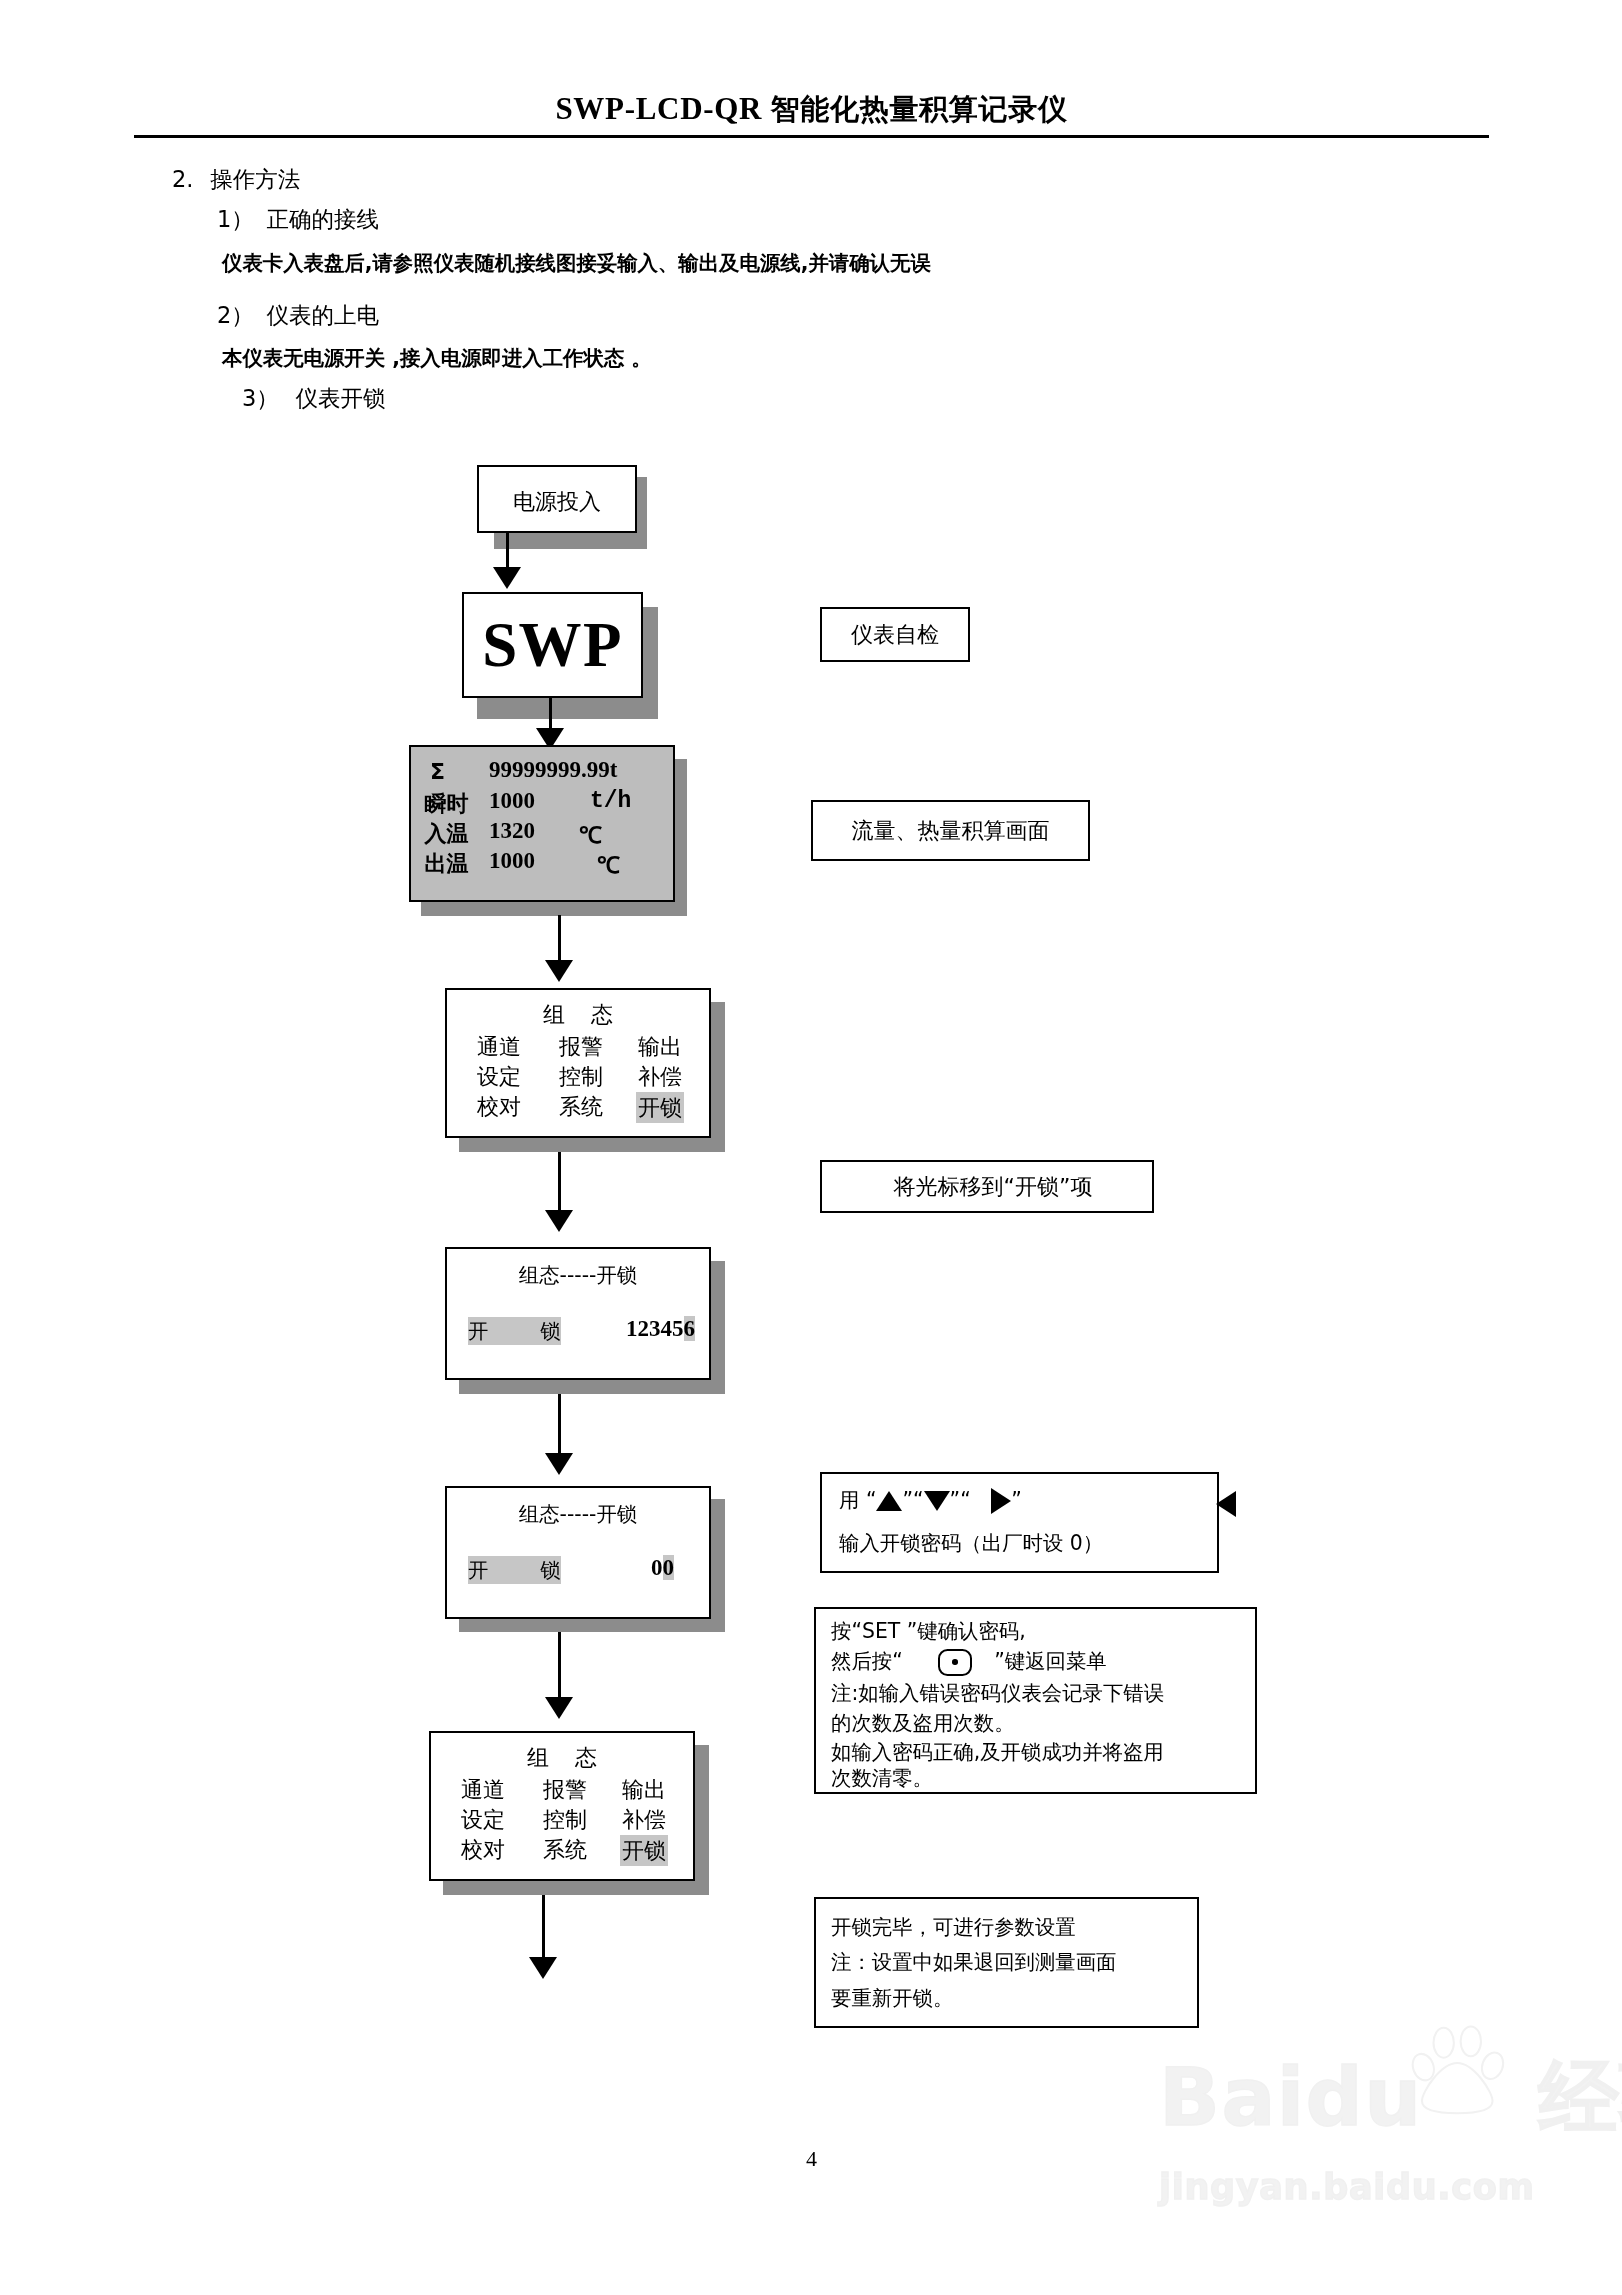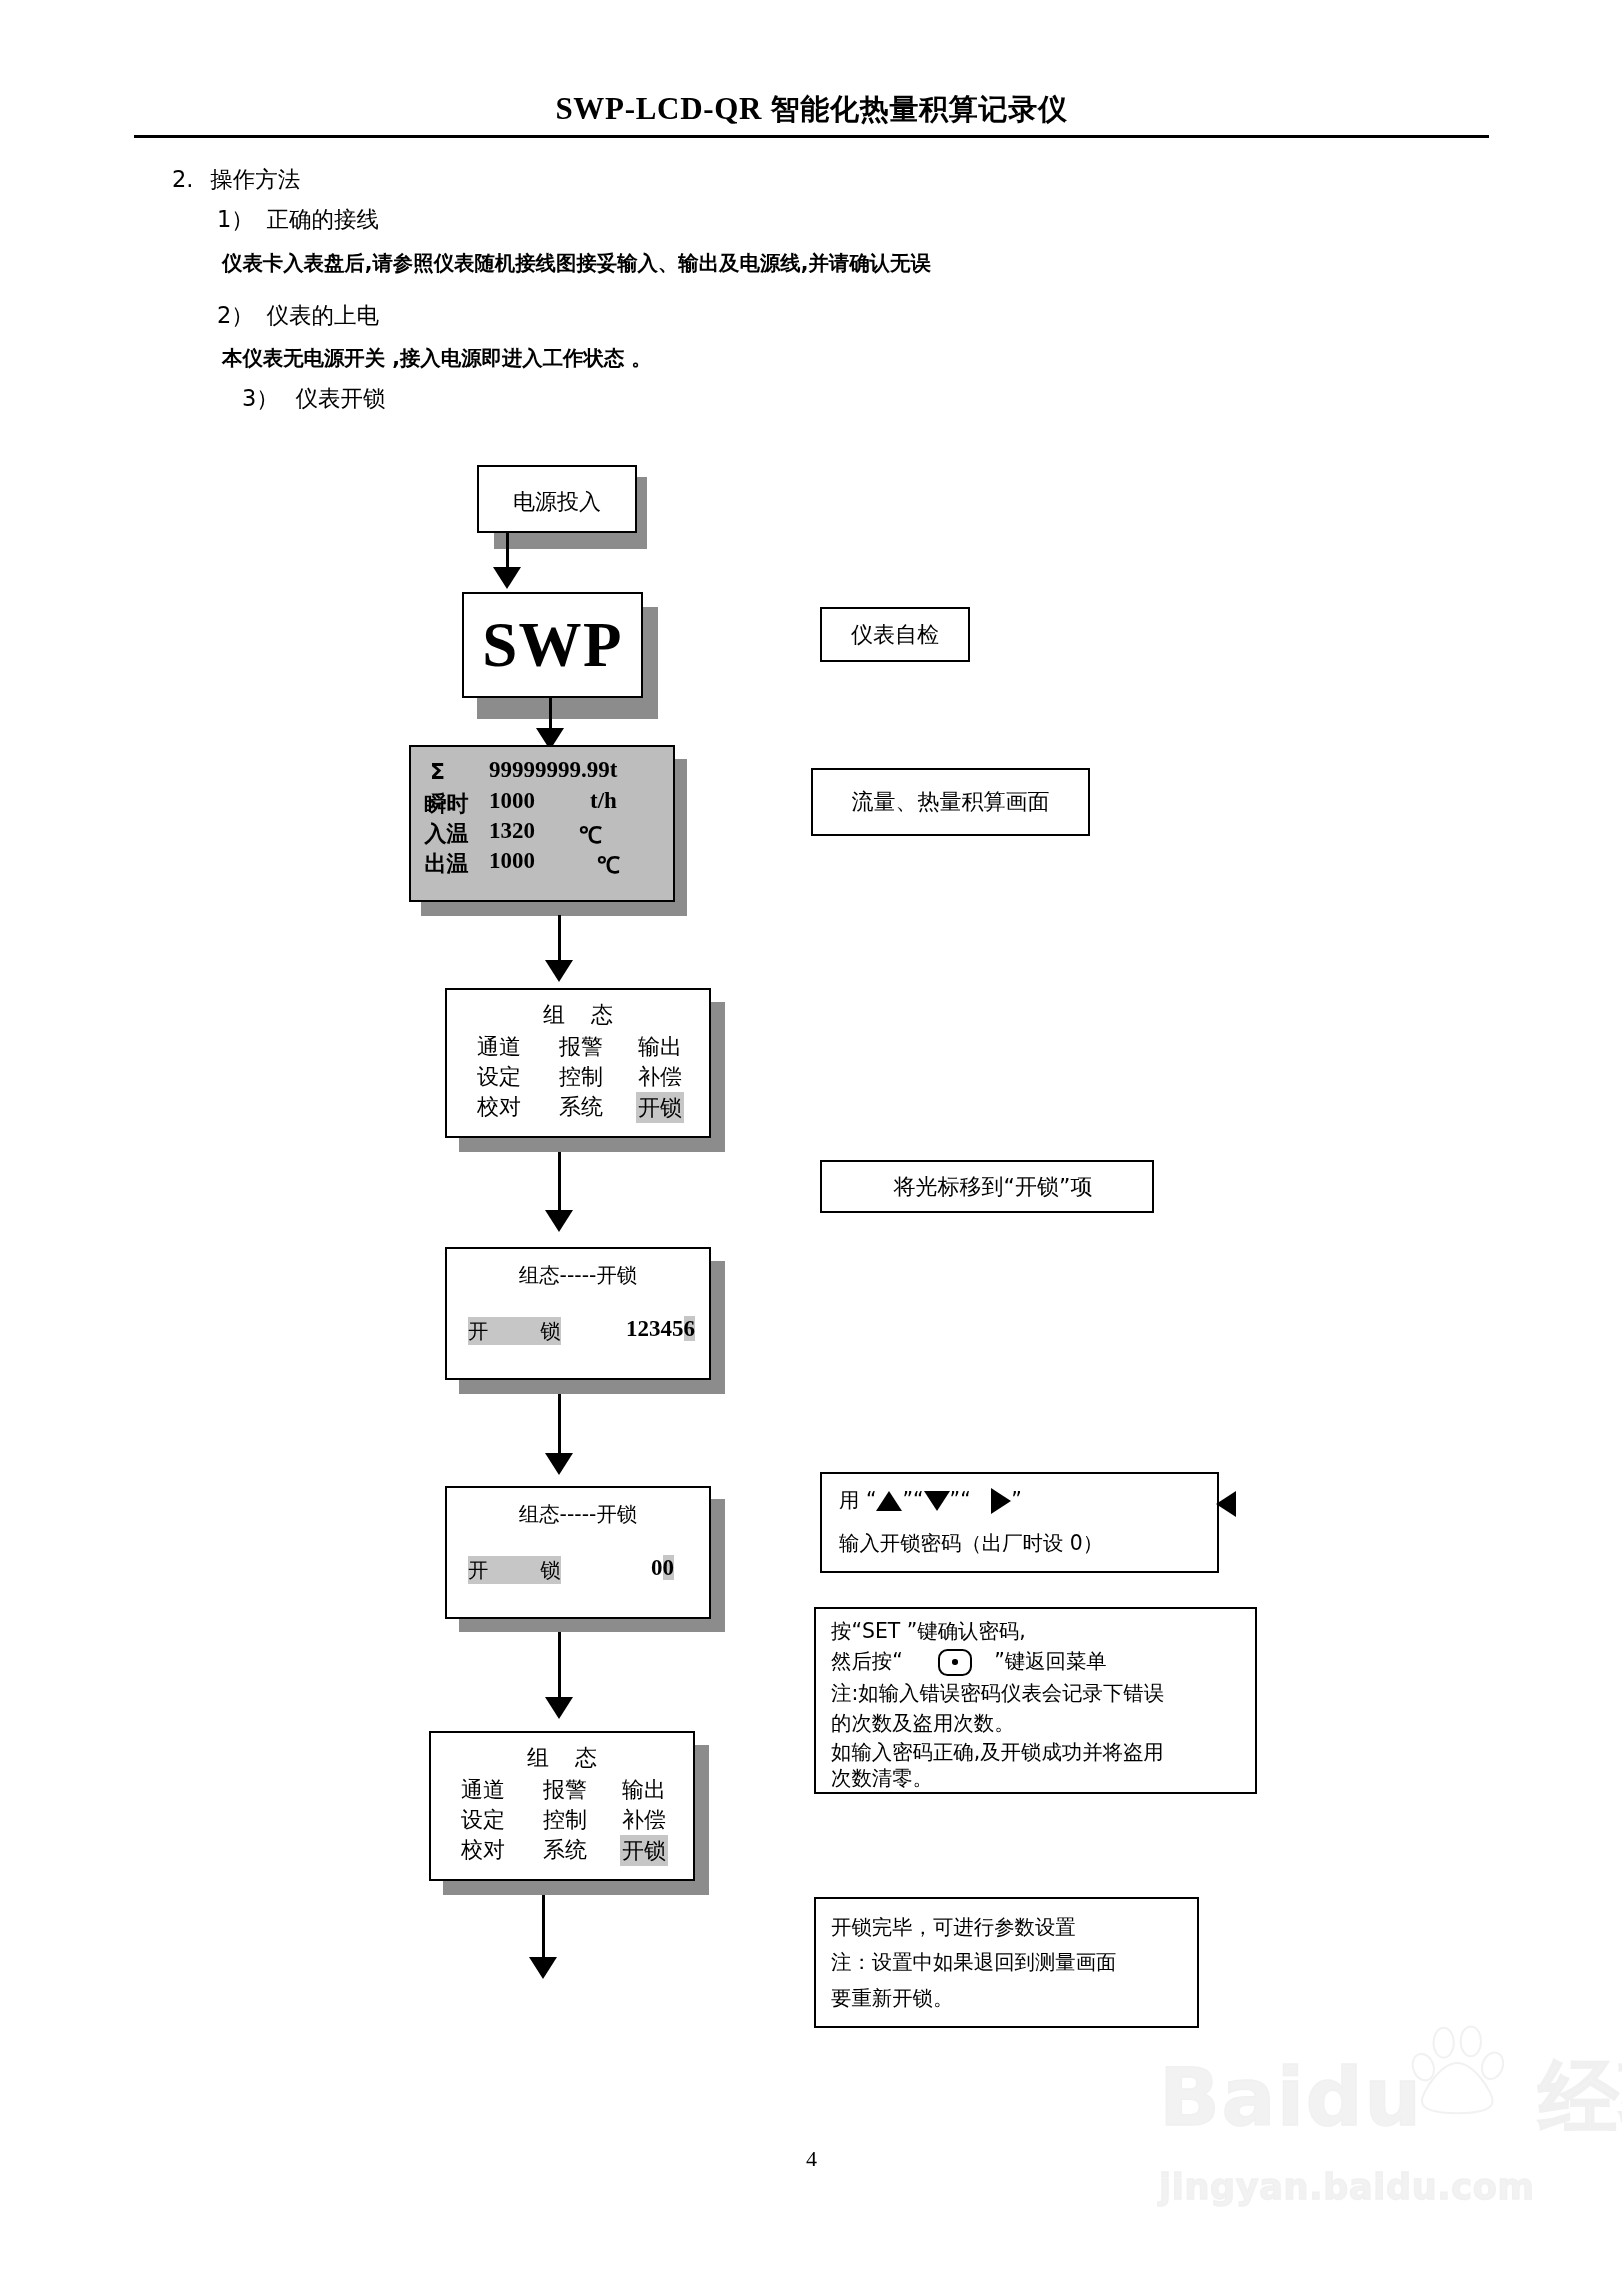--- a/index.html
+++ b/index.html
@@ -97,21 +97,21 @@
 
   
   .lcd-row {
     position: absolute;
     white-space: nowrap;
     font-family: "DejaVu Sans", "Liberation Sans", sans-serif;
     font-weight: bold;
     font-size: 22px;
   }
   .lcd-val { position: absolute; font-family: "Liberation Serif", serif; font-weight: bold; font-size: 23px;}
-  .lcd-unit { position: absolute; font-family: Liberation Serif, serif; font-weight: bold; font-size: 23px;}
+  .lcd-unit { position: absolute; font-family: Liberation Mono, monospace; font-weight: bold; font-size: 23px;}
 
   
   .menu-title {
     position: absolute;
     left: 0; right: 0;
     text-align: center;
     font-family: "DejaVu Sans", "Liberation Sans", sans-serif;
     font-size: 22px;
     letter-spacing: 26px;
     text-indent: 26px;
@@ -315,21 +315,21 @@
 
     <div class="lcd-row" style="left:13.6px; top:72px;">入温</div>
     <div class="lcd-val" style="left:78px; top:71px;">1320</div>
     <div class="lcd-unit" style="left:168px; top:71px;">℃</div>
 
     <div class="lcd-row" style="left:13.6px; top:102px;">出温</div>
     <div class="lcd-val" style="left:78px; top:101px;">1000</div>
     <div class="lcd-unit" style="left:186px; top:101px;">℃</div>
   </div>
 
-  <div class="abox abox-one" style="left:811px; top:768px; width:279px; height:68px;">
+  <div class="abox abox-one" style="left:811px; top:800px; width:279px; height:61px;">
     <span>流量、热量积算画面</span>
   </div>
 
   <div class="arrow-line" style="left:558px; top:915px; height:53px;"></div>
   <div class="arrow-head" style="left:545px; top:960px;"></div>
 
   <div class="fshadow" style="left:459px; top:1002px; width:266px; height:150px;"></div>
   <div class="fbox" style="left:445px; top:988px; width:266px; height:150px;">
     <div class="menu-title" style="top:9.5px;">组态</div>
     <div class="menu-cell" style="left:30px; top:42px;">通道</div>

